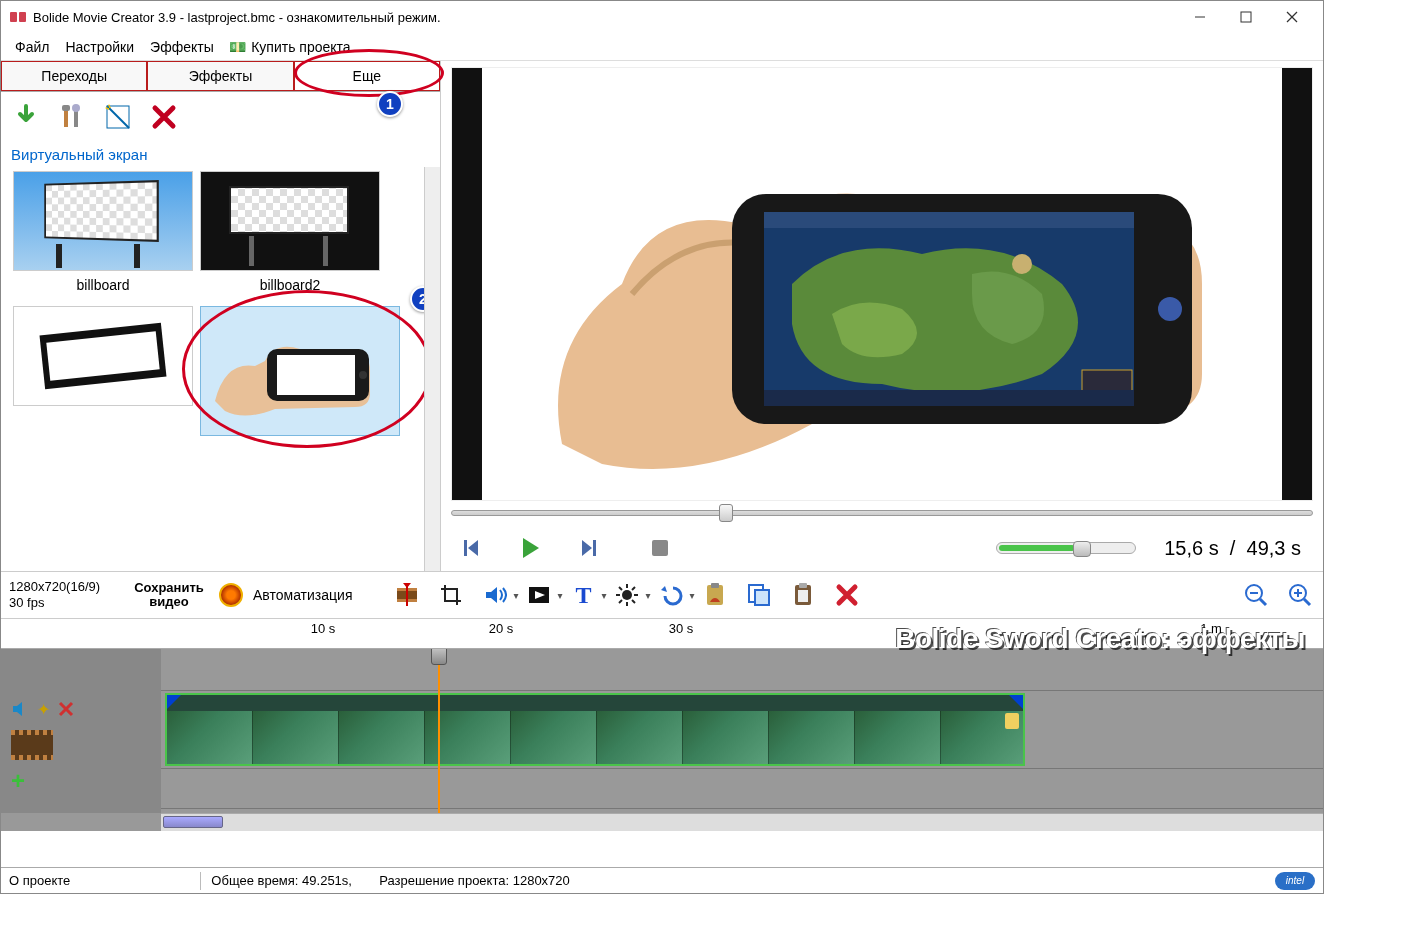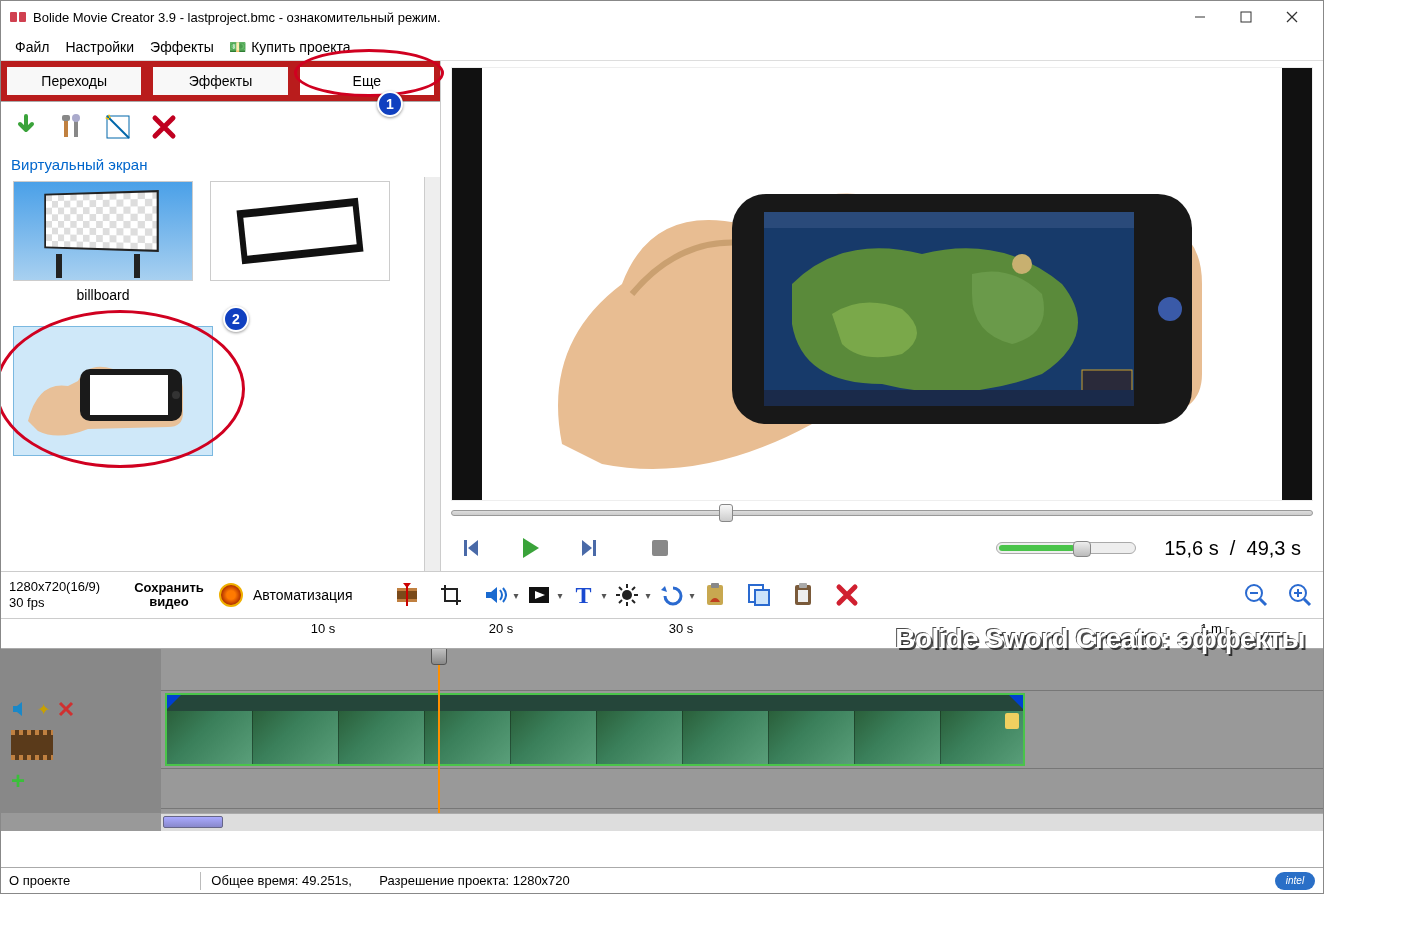--- a/index.html
+++ b/index.html
@@ -17,29 +17,29 @@
 .menubar .mitem { padding: 2px 6px; }
 .menubar .license { display: flex; align-items: center; gap: 4px; }
 .menubar .money-icon { color: #2a8a2a; font-size: 14px; }
 
 
 .main { display: flex; height: 510px; }
 .left-panel { width: 440px; border-right: 1px solid #ccc; display: flex; flex-direction: column; }
 .tabs-row { display: flex; border-bottom: 1px solid #aaa; }
 .tab { flex: 1; text-align: center; padding: 6px 4px; font-size: 14px; border: 1px solid #aaa; border-bottom: none; background: #f8f8f8; }
 .tabs-row2 { display: flex; border-bottom: 1px solid #aaa; position: relative; }
-.tab2 { flex: 1; text-align: center; padding: 6px 20px; font-size: 14px; border: 6px solid #b91c1c; background: #f8f8f8; }
+.tab2 { flex: 1; text-align: center; padding: 6px 20px; font-size: 14px; border: 1px solid #b91c1c; background: #f8f8f8; }
 .tab2.active { background: #fff; }
 
 .left-toolbar { display: flex; padding: 8px; gap: 12px; align-items: center; }
 .tb-btn { width: 34px; height: 34px; display: flex; align-items: center; justify-content: center; }
 
 .category-label { color: #0066cc; font-size: 15px; padding: 4px 10px; }
 .thumbs-area { flex: 1; overflow: hidden; padding: 4px; }
-.thumbs-grid { display: flex; flex-wrap: wrap; gap: 17px; padding: 0 8px; }
+.thumbs-grid { display: flex; flex-wrap: wrap; gap: 7px; padding: 0 8px; }
 .thumb-item { width: 180px; text-align: center; position: relative; }
 .thumb-box { width: 180px; height: 100px; border: 1px solid #ccc; background: #f0f0f0; position: relative; display: flex; align-items: center; justify-content: center; }
 .thumb-box.sel { background: #cfe8f9; border: 1px solid #7ab8e0; }
 .thumb-label { font-size: 14px; padding: 6px 0; }
 
 
 .callout { position: absolute; border: 3px solid #d00020; border-radius: 50%; pointer-events: none; }
 .callout-badge { position: absolute; width: 26px; height: 26px; background: #1040c0; border: 2px solid #fff; border-radius: 50%; color: #fff; font-size: 14px; font-weight: bold; display: flex; align-items: center; justify-content: center; box-shadow: 0 1px 3px rgba(0,0,0,.4); }
 
 
@@ -196,20 +196,28 @@
     <div class="thumbs-area" style="position:relative">
       <div class="thumbs-grid">
         <div class="thumb-item">
           <div class="thumb-box">
             <div class="billboard-sky"></div>
             <div class="billboard-panel" style="position:absolute; left:24px; top:10px; width:120px; height:58px; transform: perspective(300px) rotateY(-18deg);"></div>
             <div style="position:absolute; left:42px; bottom:2px; width:6px; height:24px; background:#222;"></div>
             <div style="position:absolute; left:120px; bottom:2px; width:6px; height:24px; background:#222;"></div>
           </div>
           <div class="thumb-label">billboard</div>
+        </div>
+        <div class="thumb-item">
+          <div class="thumb-box" style="background:#111">
+            <div class="billboard-panel" style="position:absolute; left:28px; top:14px; width:120px; height:48px;"></div>
+            <div style="position:absolute; left:48px; bottom:4px; width:5px; height:30px; background:#666;"></div>
+            <div style="position:absolute; left:122px; bottom:4px; width:5px; height:30px; background:#666;"></div>
+          </div>
+          <div class="thumb-label">billboard2</div>
         </div>
         <div class="thumb-item">
           <div class="thumb-box" style="background:#fff">
             <svg width="150" height="86" viewBox="0 0 150 86">
               <g transform="rotate(-6 75 43)">
                 <rect x="14" y="16" width="122" height="54" fill="#111"></rect>
                 <rect x="20" y="24" width="110" height="38" fill="#fff"></rect>
                 <g fill="#111">
                   <rect x="18" y="18" width="8" height="5"></rect>
                     <rect x="32" y="18" width="8" height="5"></rect>

